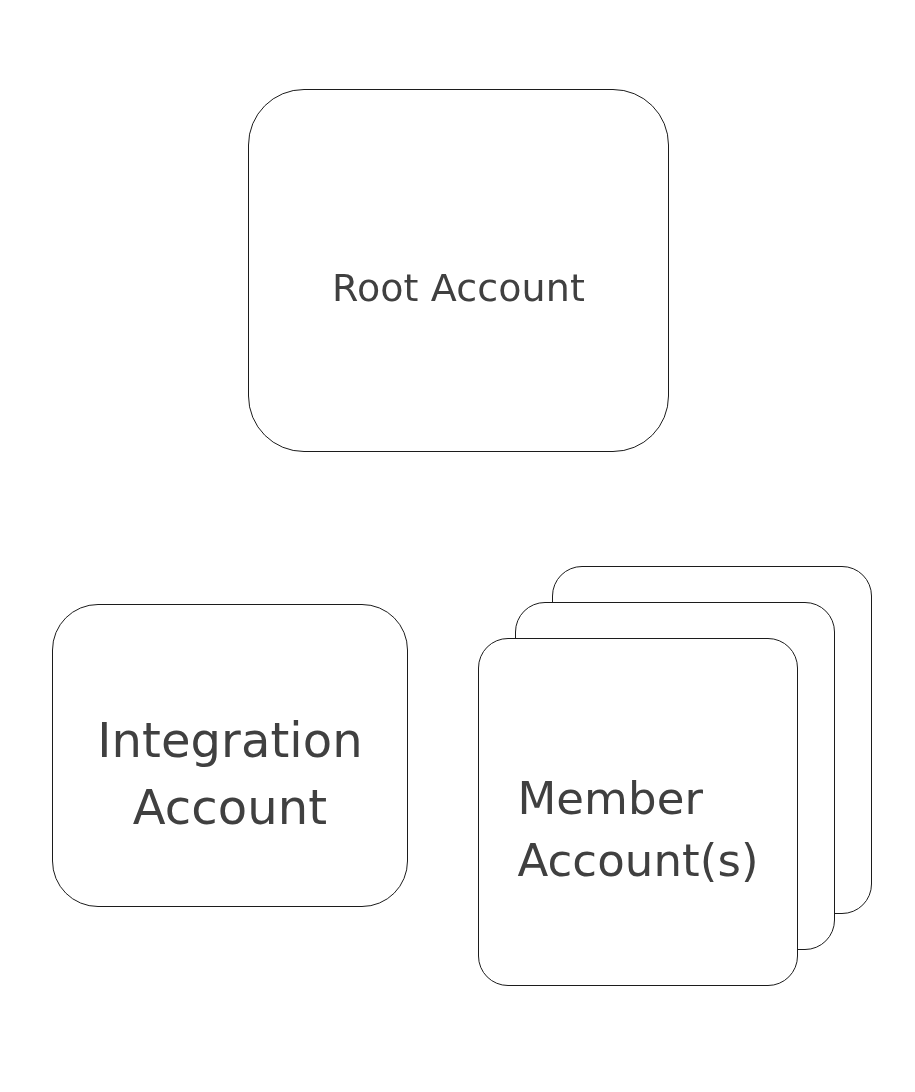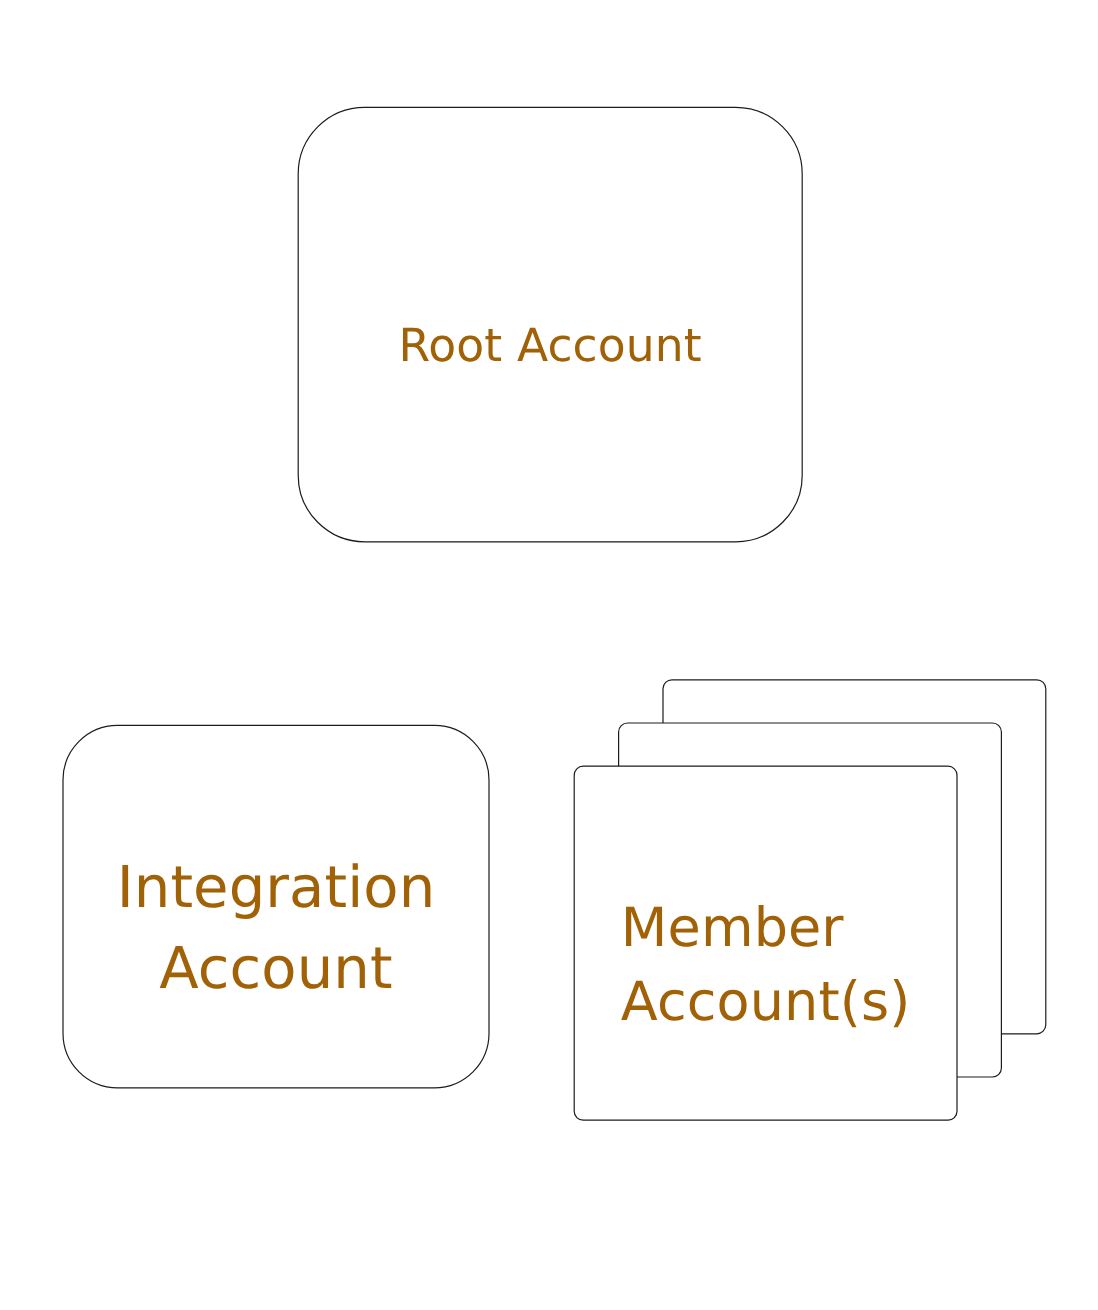--- a/index.html
+++ b/index.html
@@ -25,21 +25,21 @@
     position: absolute;
     box-sizing: border-box;
     background: #ffffff;
     border: 1.7px solid #1c1c1c;
     display: flex;
     align-items: center;
     justify-content: center;
     text-align: center;
   }
   .node-label {
-    color: #a16207;
+    color: #404040;
     line-height: 1.38;
     letter-spacing: 0.1px;
     white-space: pre-line;
     padding: 0 10px;
     margin-top: 36px;
   }
 
   
   #root-account {
     left: 248px;
@@ -70,23 +70,23 @@
     left: 478px;
     top: 566px;
     width: 400px;
     height: 348px;
   }
   .stack-card {
     position: absolute;
     box-sizing: border-box;
     background: #ffffff;
     border: 1.7px solid #1c1c1c;
-    border-radius: 8px;
+    border-radius: 30px;
     width: 320px;
-    height: 296px;
+    height: 348px;
     display: flex;
     align-items: center;
     justify-content: center;
   }
   
   .stack-card.layer-3 { left: 74px; top: 0px;  z-index: 1; }
   
   .stack-card.layer-2 { left: 37px; top: 36px; z-index: 2; }
   
   .stack-card.layer-1 { left: 0px;  top: 72px; z-index: 3; }

